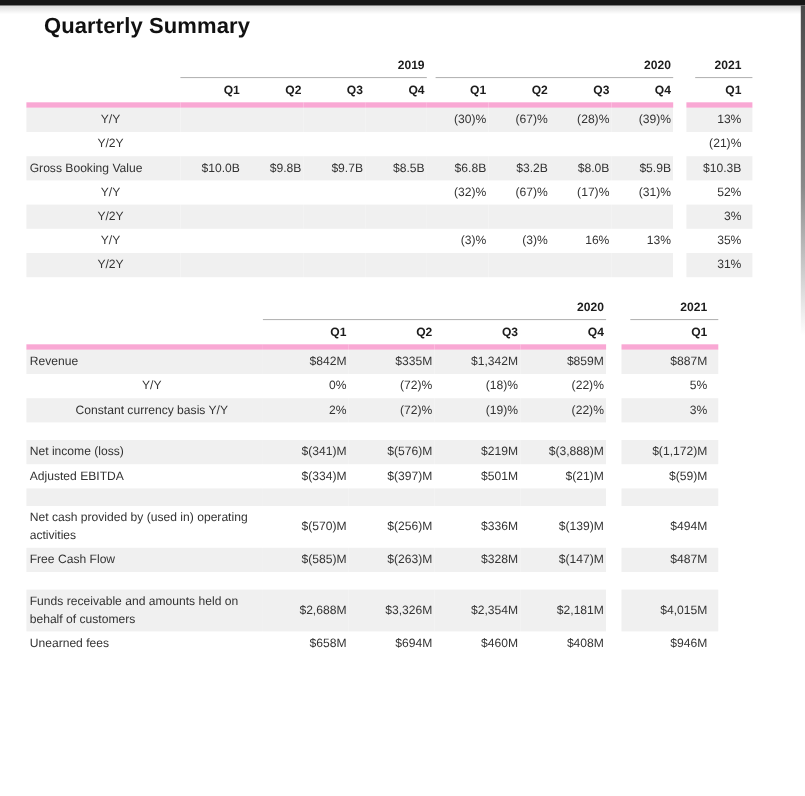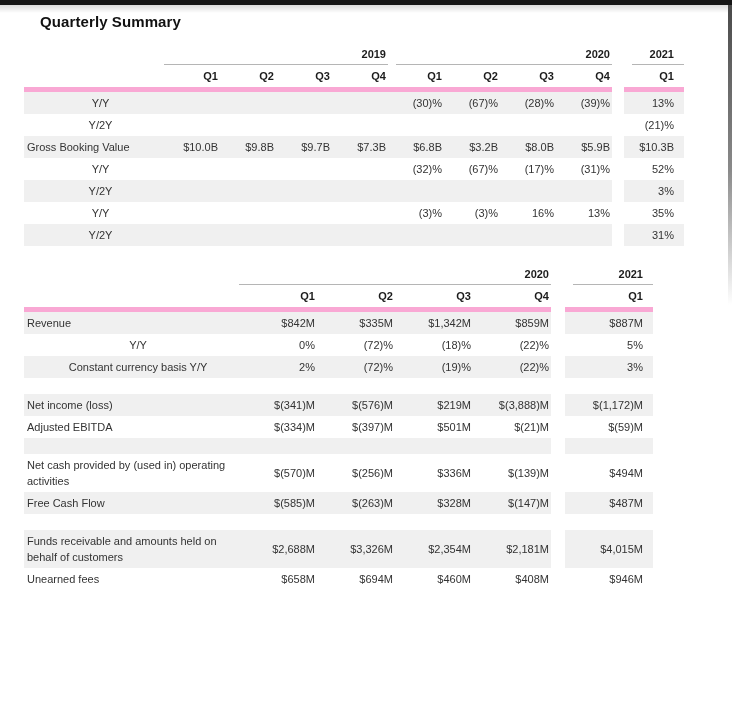--- a/index.html
+++ b/index.html
@@ -23,21 +23,21 @@
     pointer-events: none;
   }
   .right-shadow {
     position: absolute; top: 5px; right: 0;
     width: 4px; height: 300px;
     background: linear-gradient(to bottom, #4a4a4a 0%, #8a8a8a 55%, rgba(140,140,140,0) 100%);
     pointer-events: none;
   }
   h1.page-title {
     margin: 13px 0 0 40px;
-    font-size: 15px;
+    font-size: 20px;
     font-weight: bold;
     color: #111111;
     letter-spacing: 0.1px;
   }
   table.fin {
     border-collapse: separate;
     border-spacing: 0;
     table-layout: fixed;
     margin-left: 24px;
     font-size: 11px;
@@ -160,21 +160,21 @@
         <td></td>
         <td></td>
         <td class="gap"></td>
         <td class="lastcol">(21)%</td>
       </tr>
       <tr>
         <td class="label-col">Gross Booking Value</td>
         <td>$10.0B</td>
         <td>$9.8B</td>
         <td>$9.7B</td>
-        <td>$7.3B</td>
+        <td>$8.5B</td>
         <td>$6.8B</td>
         <td>$3.2B</td>
         <td>$8.0B</td>
         <td>$5.9B</td>
         <td class="gap"></td>
         <td class="lastcol">$10.3B</td>
       </tr>
       <tr>
         <td class="label-col indent">Y/Y</td>
         <td></td>

